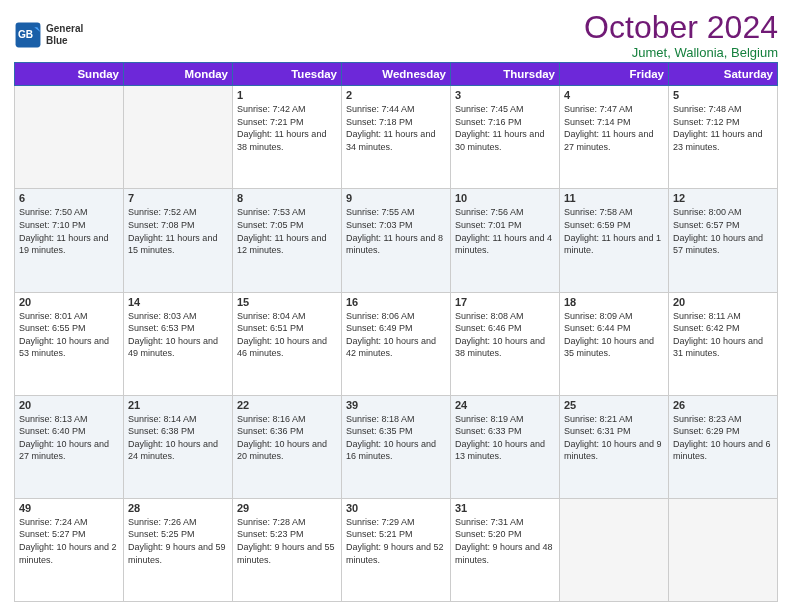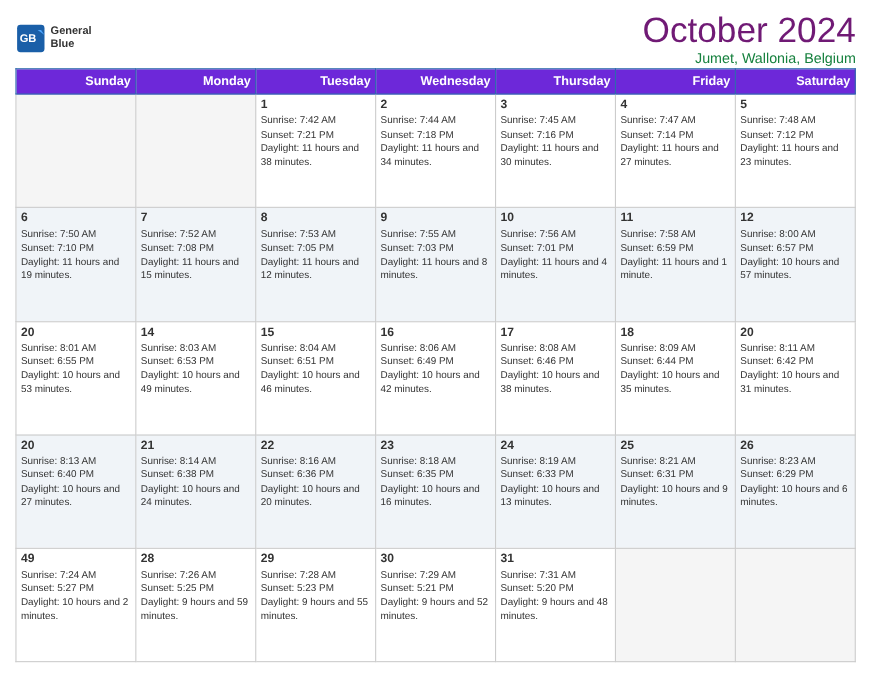--- a/index.html
+++ b/index.html
@@ -156,21 +156,21 @@
           <td><span class="day-num">15</span><span class="cell-text">Sunrise: 8:04 AM<br>Sunset: 6:51 PM<br>Daylight: 10 hours and 46 minutes.</span></td>
           <td><span class="day-num">16</span><span class="cell-text">Sunrise: 8:06 AM<br>Sunset: 6:49 PM<br>Daylight: 10 hours and 42 minutes.</span></td>
           <td><span class="day-num">17</span><span class="cell-text">Sunrise: 8:08 AM<br>Sunset: 6:46 PM<br>Daylight: 10 hours and 38 minutes.</span></td>
           <td><span class="day-num">18</span><span class="cell-text">Sunrise: 8:09 AM<br>Sunset: 6:44 PM<br>Daylight: 10 hours and 35 minutes.</span></td>
           <td><span class="day-num">20</span><span class="cell-text">Sunrise: 8:11 AM<br>Sunset: 6:42 PM<br>Daylight: 10 hours and 31 minutes.</span></td>
         </tr>
         <tr class="row-shaded">
           <td><span class="day-num">20</span><span class="cell-text">Sunrise: 8:13 AM<br>Sunset: 6:40 PM<br>Daylight: 10 hours and 27 minutes.</span></td>
           <td><span class="day-num">21</span><span class="cell-text">Sunrise: 8:14 AM<br>Sunset: 6:38 PM<br>Daylight: 10 hours and 24 minutes.</span></td>
           <td><span class="day-num">22</span><span class="cell-text">Sunrise: 8:16 AM<br>Sunset: 6:36 PM<br>Daylight: 10 hours and 20 minutes.</span></td>
-          <td><span class="day-num">23</span><span class="cell-text">Sunrise: 8:18 AM<br>Sunset: 6:35 PM<br>Daylight: 10 hours and 16 minutes.</span></td>
+          <td><span class="day-num">39</span><span class="cell-text">Sunrise: 8:18 AM<br>Sunset: 6:35 PM<br>Daylight: 10 hours and 16 minutes.</span></td>
           <td><span class="day-num">24</span><span class="cell-text">Sunrise: 8:19 AM<br>Sunset: 6:33 PM<br>Daylight: 10 hours and 13 minutes.</span></td>
           <td><span class="day-num">25</span><span class="cell-text">Sunrise: 8:21 AM<br>Sunset: 6:31 PM<br>Daylight: 10 hours and 9 minutes.</span></td>
           <td><span class="day-num">26</span><span class="cell-text">Sunrise: 8:23 AM<br>Sunset: 6:29 PM<br>Daylight: 10 hours and 6 minutes.</span></td>
         </tr>
         <tr>
           <td><span class="day-num">49</span><span class="cell-text">Sunrise: 7:24 AM<br>Sunset: 5:27 PM<br>Daylight: 10 hours and 2 minutes.</span></td>
           <td><span class="day-num">28</span><span class="cell-text">Sunrise: 7:26 AM<br>Sunset: 5:25 PM<br>Daylight: 9 hours and 59 minutes.</span></td>
           <td><span class="day-num">29</span><span class="cell-text">Sunrise: 7:28 AM<br>Sunset: 5:23 PM<br>Daylight: 9 hours and 55 minutes.</span></td>
           <td><span class="day-num">30</span><span class="cell-text">Sunrise: 7:29 AM<br>Sunset: 5:21 PM<br>Daylight: 9 hours and 52 minutes.</span></td>
           <td><span class="day-num">31</span><span class="cell-text">Sunrise: 7:31 AM<br>Sunset: 5:20 PM<br>Daylight: 9 hours and 48 minutes.</span></td>

